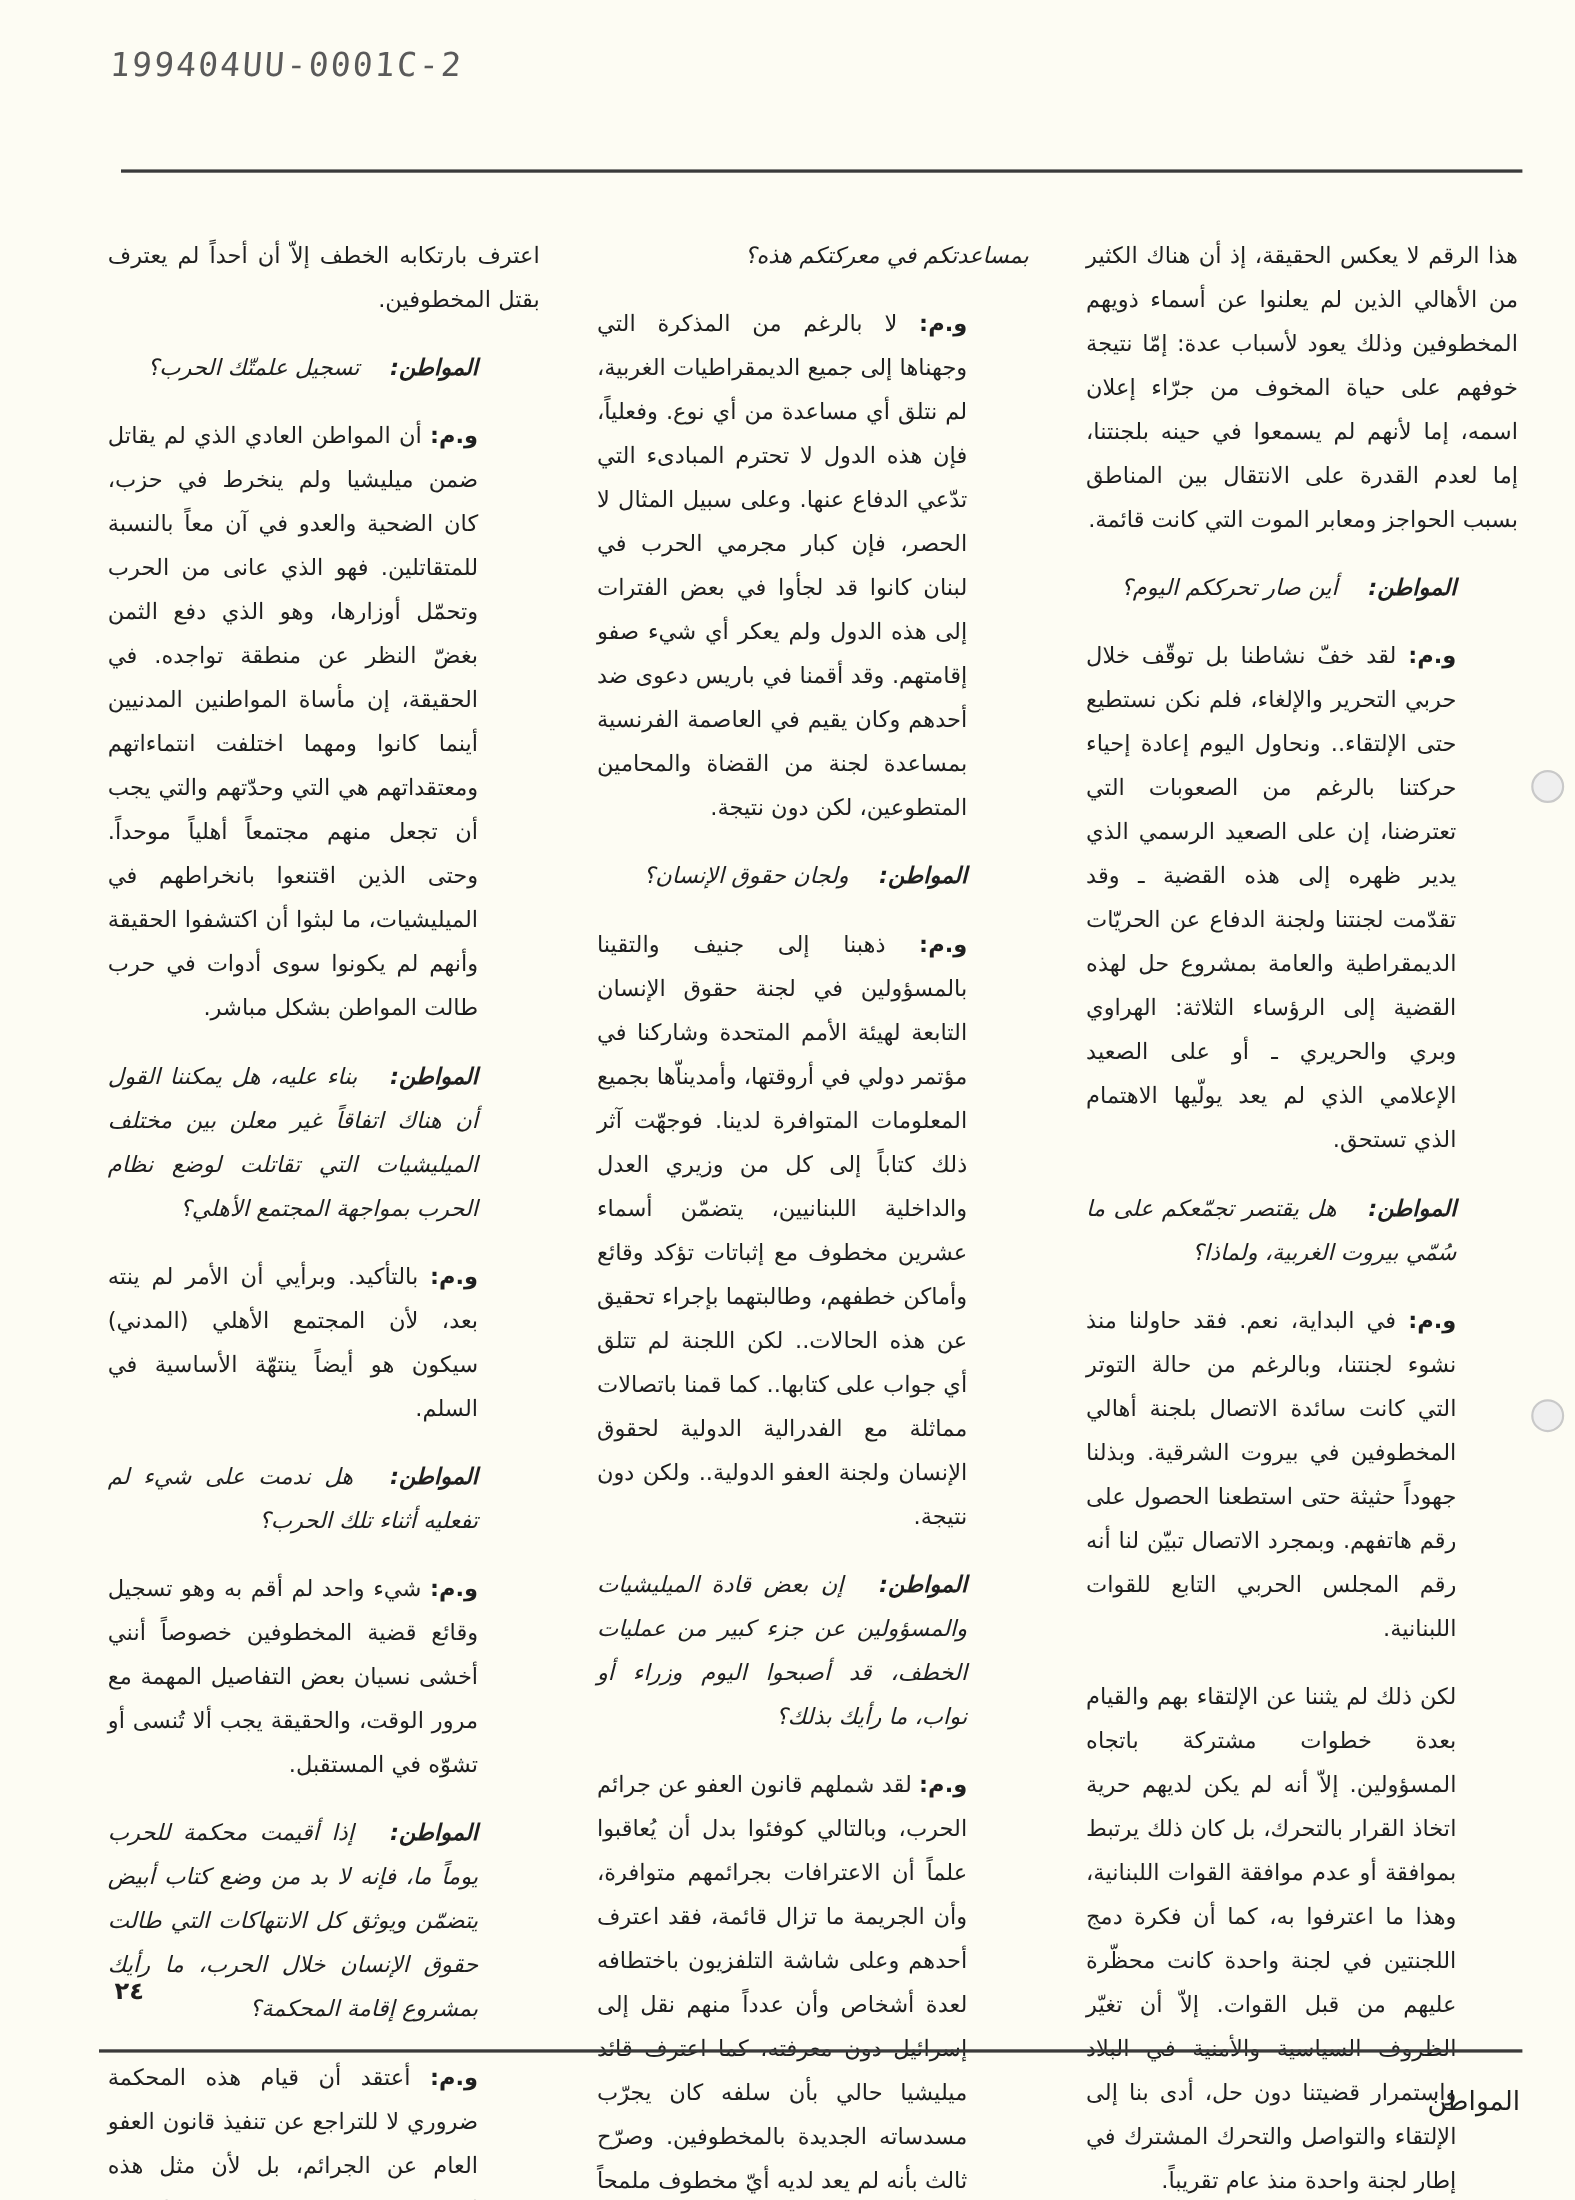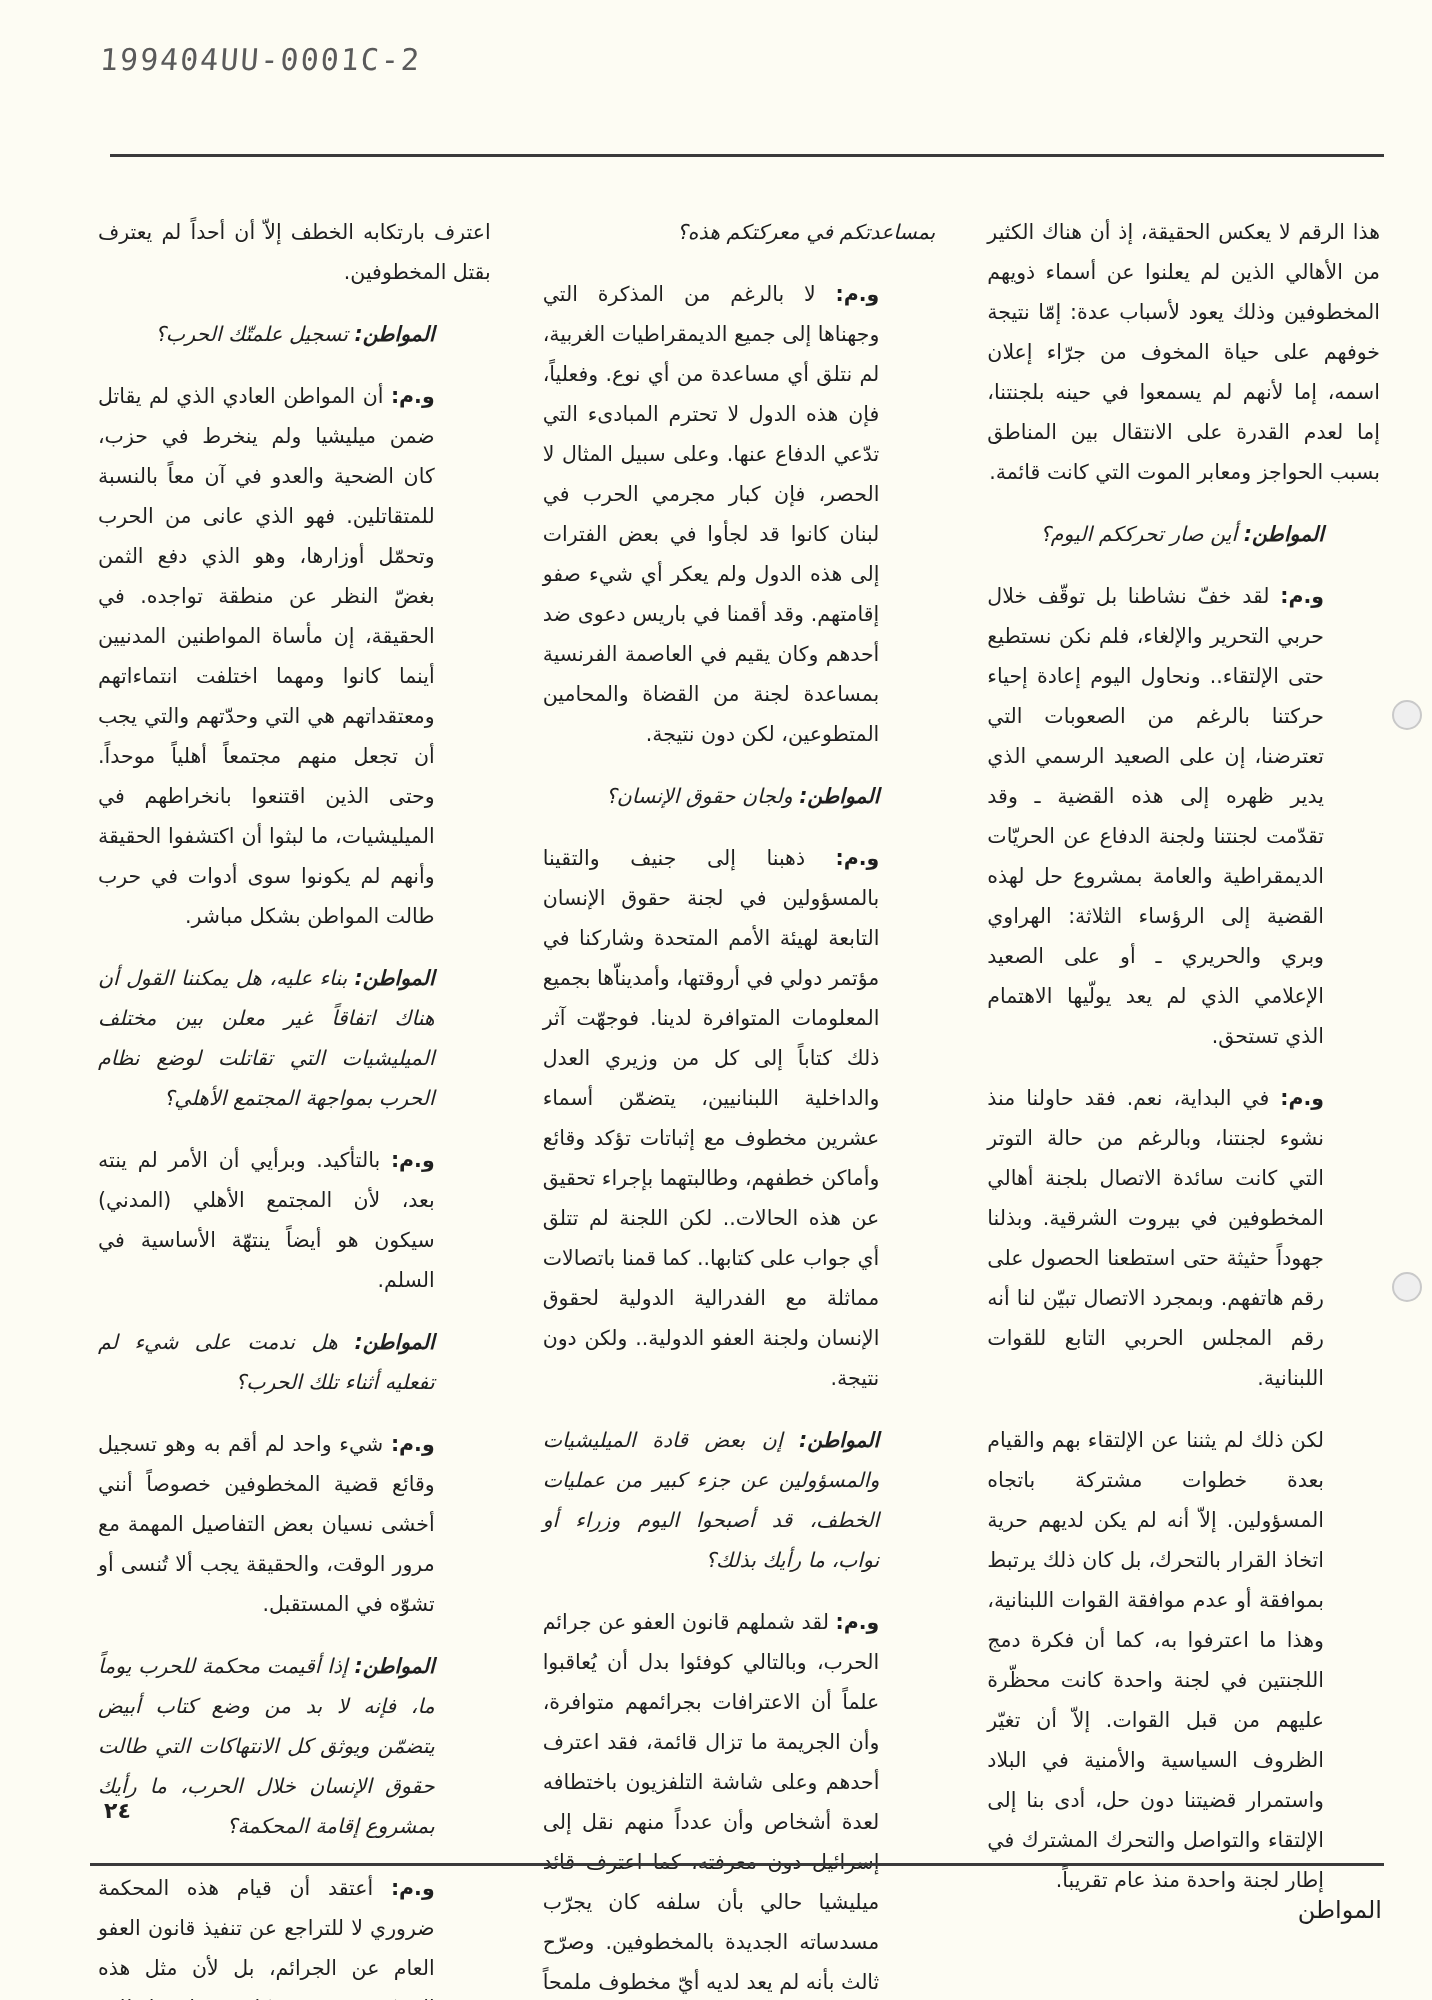--- a/index.html
+++ b/index.html
@@ -12,40 +12,41 @@
     font-size:30px; color:#5a5a5a; letter-spacing:2px; font-weight:300; transform:skewX(-4deg);
   }
   .top-rule { position:absolute; left:110px; right:48px; top:154px; height:3px; background:#3a3a3a; }
   .bottom-rule { position:absolute; left:90px; right:48px; top:1863px; height:3px; background:#3a3a3a; }
   .page-number { position:absolute; left:104px; top:1798px; font-size:22px; font-weight:bold; }
   .magazine-name { position:absolute; right:50px; top:1896px; font-size:24px; font-weight:normal; direction:rtl; }
   .columns { position:absolute; top:212px; left:98px; right:52px; display:flex; flex-direction:row-reverse; gap:52px; }
   .col { width:396px; direction:rtl; text-align:justify; font-size:20.5px; line-height:40px; }
   .col p { margin:0 0 22px 0; }
   .q { font-style:italic; }
-  .q .speaker { font-weight:bold; font-style:italic; }
+  .q .speaker { font-weight:bold; font-style:italic;margin-left:21px; }
   .a .speaker { font-weight:bold; }
   .indent { padding-right:56px; }
   .ring { position:absolute; right:10px; width:26px; height:26px; border-radius:50%;
           border:2px solid #c9c9c9; background:#efefef; }
 </style>
 </head>
 <body>
 
 <div class="handwritten">199404UU-0001C-2</div>
 <div class="top-rule"></div>
 
 <div class="ring" style="top:700px"></div>
 <div class="ring" style="top:1272px"></div>
 
 <div class="columns">
   <div class="col">
       <p class="">هذا الرقم لا يعكس الحقيقة، إذ أن هناك الكثير من الأهالي الذين لم يعلنوا عن أسماء ذويهم المخطوفين وذلك يعود لأسباب عدة: إمّا نتيجة خوفهم على حياة المخوف من جرّاء إعلان اسمه، إما لأنهم لم يسمعوا في حينه بلجنتنا، إما لعدم القدرة على الانتقال بين المناطق بسبب الحواجز ومعابر الموت التي كانت قائمة.</p>
       <p class="q indent"><span class="speaker">المواطن:</span> <span>أين صار تحرككم اليوم؟</span></p>
       <p class="a indent"><span class="speaker">و.م:</span> <span>لقد خفّ نشاطنا بل توقّف خلال حربي التحرير والإلغاء، فلم نكن نستطيع حتى الإلتقاء.. ونحاول اليوم إعادة إحياء حركتنا بالرغم من الصعوبات التي تعترضنا، إن على الصعيد الرسمي الذي يدير ظهره إلى هذه القضية ـ وقد تقدّمت لجنتنا ولجنة الدفاع عن الحريّات الديمقراطية والعامة بمشروع حل لهذه القضية إلى الرؤساء الثلاثة: الهراوي وبري والحريري ـ أو على الصعيد الإعلامي الذي لم يعد يولّيها الاهتمام الذي تستحق.</span></p>
+      <p class="q indent"><span class="speaker">المواطن:</span> <span>هل يقتصر تجمّعكم على ما سُمّي بيروت الغربية، ولماذا؟</span></p>
       <p class="a indent"><span class="speaker">و.م:</span> <span>في البداية، نعم. فقد حاولنا منذ نشوء لجنتنا، وبالرغم من حالة التوتر التي كانت سائدة الاتصال بلجنة أهالي المخطوفين في بيروت الشرقية. وبذلنا جهوداً حثيثة حتى استطعنا الحصول على رقم هاتفهم. وبمجرد الاتصال تبيّن لنا أنه رقم المجلس الحربي التابع للقوات اللبنانية.</span></p>
       <p class=" indent">لكن ذلك لم يثننا عن الإلتقاء بهم والقيام بعدة خطوات مشتركة باتجاه المسؤولين. إلاّ أنه لم يكن لديهم حرية اتخاذ القرار بالتحرك، بل كان ذلك يرتبط بموافقة أو عدم موافقة القوات اللبنانية، وهذا ما اعترفوا به، كما أن فكرة دمج اللجنتين في لجنة واحدة كانت محظّرة عليهم من قبل القوات. إلاّ أن تغيّر الظروف السياسية والأمنية في البلاد واستمرار قضيتنا دون حل، أدى بنا إلى الإلتقاء والتواصل والتحرك المشترك في إطار لجنة واحدة منذ عام تقريباً.</p>
     </div>
   <div class="col">
       <p class="q">بمساعدتكم في معركتكم هذه؟</p>
       <p class="a indent"><span class="speaker">و.م:</span> <span>لا بالرغم من المذكرة التي وجهناها إلى جميع الديمقراطيات الغربية، لم نتلق أي مساعدة من أي نوع. وفعلياً، فإن هذه الدول لا تحترم المبادىء التي تدّعي الدفاع عنها. وعلى سبيل المثال لا الحصر، فإن كبار مجرمي الحرب في لبنان كانوا قد لجأوا في بعض الفترات إلى هذه الدول ولم يعكر أي شيء صفو إقامتهم. وقد أقمنا في باريس دعوى ضد أحدهم وكان يقيم في العاصمة الفرنسية بمساعدة لجنة من القضاة والمحامين المتطوعين، لكن دون نتيجة.</span></p>
       <p class="q indent"><span class="speaker">المواطن:</span> <span>ولجان حقوق الإنسان؟</span></p>
       <p class="a indent"><span class="speaker">و.م:</span> <span>ذهبنا إلى جنيف والتقينا بالمسؤولين في لجنة حقوق الإنسان التابعة لهيئة الأمم المتحدة وشاركنا في مؤتمر دولي في أروقتها، وأمديناّها بجميع المعلومات المتوافرة لدينا. فوجهّت آثر ذلك كتاباً إلى كل من وزيري العدل والداخلية اللبنانيين، يتضمّن أسماء عشرين مخطوف مع إثباتات تؤكد وقائع وأماكن خطفهم، وطالبتهما بإجراء تحقيق عن هذه الحالات.. لكن اللجنة لم تتلق أي جواب على كتابها.. كما قمنا باتصالات مماثلة مع الفدرالية الدولية لحقوق الإنسان ولجنة العفو الدولية.. ولكن دون نتيجة.</span></p>
       <p class="q indent"><span class="speaker">المواطن:</span> <span>إن بعض قادة الميليشيات والمسؤولين عن جزء كبير من عمليات الخطف، قد أصبحوا اليوم وزراء أو نواب، ما رأيك بذلك؟</span></p>
       <p class="a indent"><span class="speaker">و.م:</span> <span>لقد شملهم قانون العفو عن جرائم الحرب، وبالتالي كوفئوا بدل أن يُعاقبوا علماً أن الاعترافات بجرائمهم متوافرة، وأن الجريمة ما تزال قائمة، فقد اعترف أحدهم وعلى شاشة التلفزيون باختطافه لعدة أشخاص وأن عدداً منهم نقل إلى إسرائيل دون معرفته، كما اعترف قائد ميليشيا حالي بأن سلفه كان يجرّب مسدساته الجديدة بالمخطوفين. وصرّح ثالث بأنه لم يعد لديه أيّ مخطوف ملمحاً إلى أنه تمّت تصفيتهم. وكما نلاحظ فإن الجميع</span></p>

